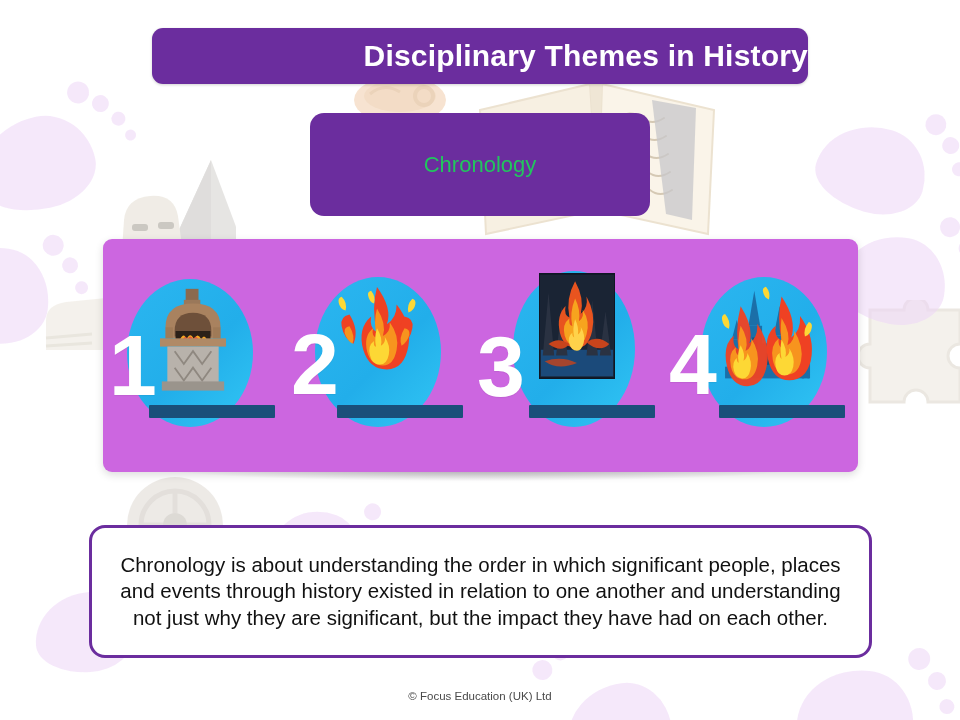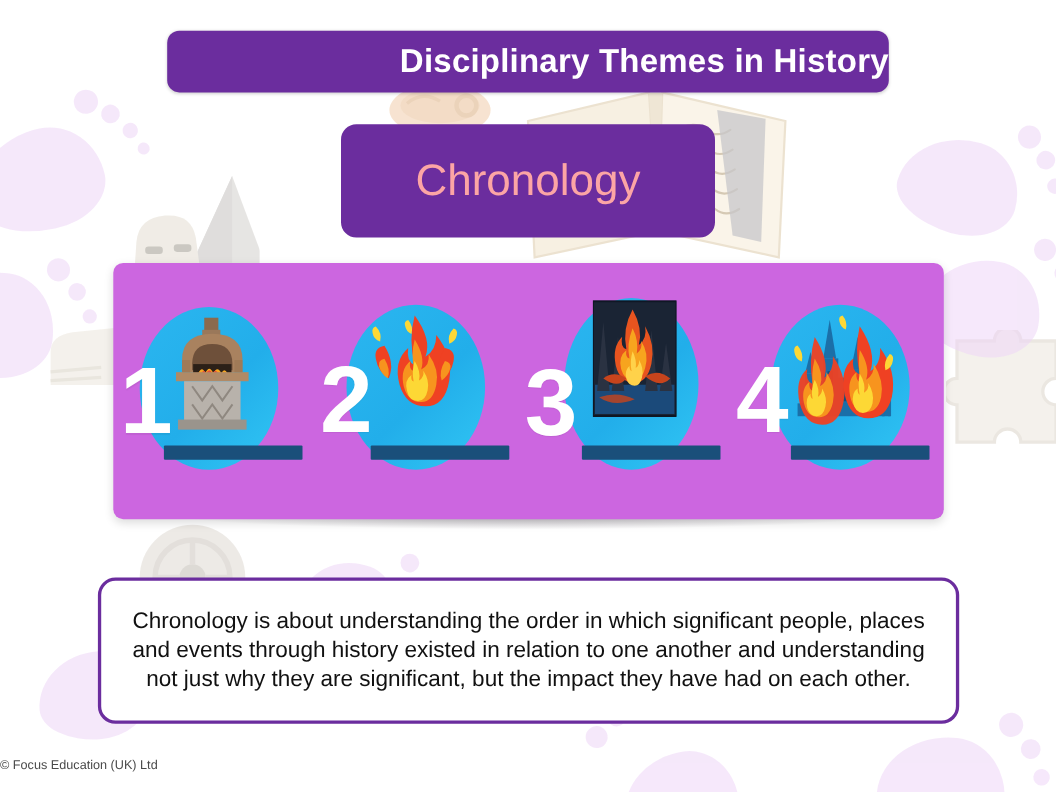--- a/index.html
+++ b/index.html
@@ -35,21 +35,21 @@
   .title-banner span {
     color:#ffffff; font-size:30px; font-weight:700; letter-spacing:.2px;
   }
 
   
   .subtitle-box {
     position:absolute; left:310px; top:113px; width:340px; height:103px;
     background:#6B2D9E; border-radius:14px; z-index:5;
     display:flex; align-items:center; justify-content:center;
   }
-  .subtitle-box span { color:#fca5a5; font-size:40px; font-weight:400; }
+  .subtitle-box span { color:#22c55e; font-size:22px; font-weight:400; }
 
   
   .panel-shadow {
     position:absolute; left:160px; top:455px; width:640px; height:26px;
     background:radial-gradient(ellipse at 50% 50%, rgba(90,80,95,.40) 0%, rgba(120,110,125,.12) 55%, rgba(255,255,255,0) 72%);
     border-radius:50%; z-index:3;
   }
   .panel {
     position:absolute; left:103px; top:239px; width:755px; height:233px;
     background:#CC66E0; border-radius:9px; z-index:4;
@@ -79,21 +79,21 @@
     position:absolute; left:89px; top:525px; width:783px; height:133px;
     background:#ffffff; border:3px solid #6B2D9E; border-radius:16px; z-index:6;
     display:flex; align-items:center; justify-content:center; padding:6px 20px;
   }
   .desc-box p {
     text-align:center; font-size:20.5px; line-height:1.30; color:#111111;
   }
 
   
   .footer {
-    position:absolute; left:0; top:686px; width:960px; z-index:6;
+    position:absolute; left:0; top:686px; width:960px; text-align:center; z-index:6;
   }
   .footer span { font-size:11.5px; color:#4a4a4a; }
 </style>
 </head>
 <body>
 
 <div class="bg-layer">
 
   <svg class="sphinx" viewBox="0 0 230 250">
     <polygon points="150,160 205,40 250,160" fill="#c9c6c2"></polygon>

